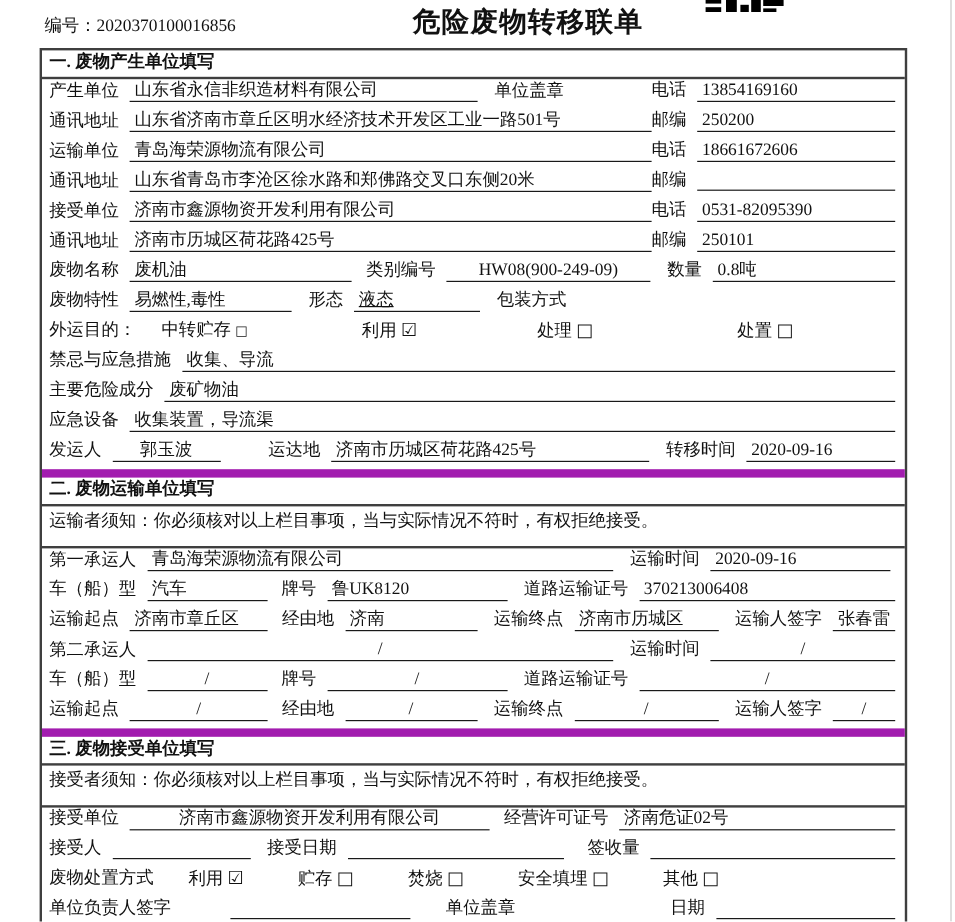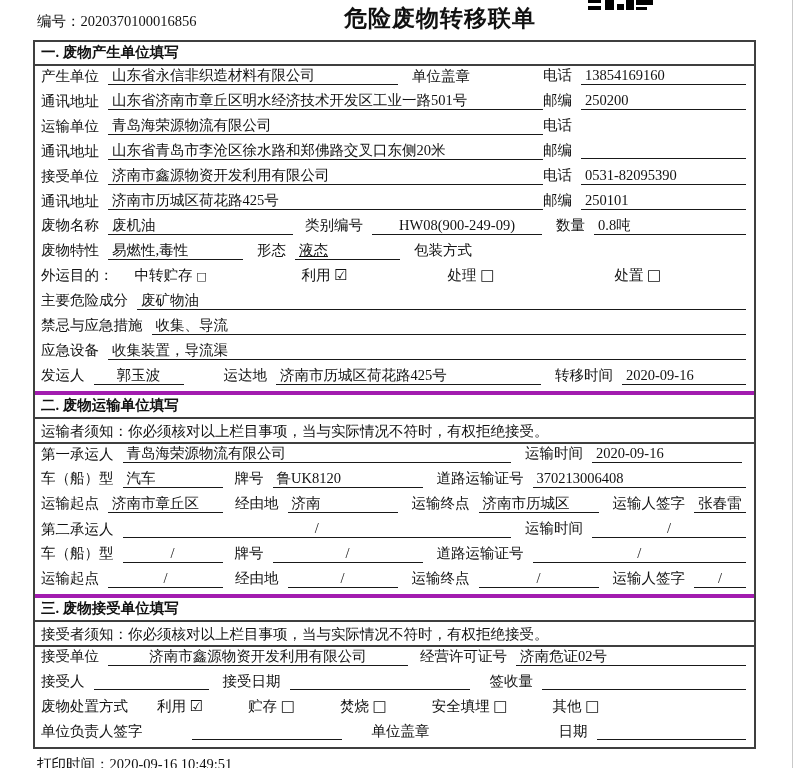--- a/index.html
+++ b/index.html
@@ -11,22 +11,22 @@
   .win-edge{position:absolute;top:0;bottom:0;right:3px;width:1px;background:#c9c9c9;}
   
   .hdr{position:relative;height:40px;}
   .serial{position:absolute;left:37px;top:12px;white-space:nowrap;}
   .doc-title{position:absolute;left:344px;top:3px;font-size:23px;font-weight:bold;letter-spacing:1px;white-space:nowrap;}
   .qr{position:absolute;left:588px;top:0;width:68px;height:10px;}
   .qr i{position:absolute;background:#000;display:block;}
   
   .sheet{margin-left:33px;width:723px;border:2px solid #3f3f3f;box-sizing:border-box;background:#fff;}
   .sec-hd{font-weight:bold;padding:2px 6px 3px;border-bottom:2px solid #3f3f3f;line-height:17px;}
-  .sec-hd.topline{border-top:4px solid #a21caf;}
-  .notice{padding:4px 6px 2px;border-bottom:2px solid #3f3f3f;line-height:17px;}
+  .sec-hd.topline{border-top:7px solid #a21caf;}
+  .notice{padding:4px 6px 12px;border-bottom:2px solid #3f3f3f;line-height:17px;}
   .row{display:flex;align-items:flex-start;min-height:23px;padding:0 8px 2px 6px;line-height:18px;}
   .lbl{white-space:nowrap;margin-right:9px;}
   .val{border-bottom:1px solid #191919;padding:0 4px;white-space:nowrap;min-height:18px;box-sizing:border-box;}
   .fx{flex:1 1 auto;}
   .ctr{text-align:center;}
   .main{display:flex;align-items:flex-end;flex:0 0 502px;}
   .main .fx{flex:1 1 auto;}
   .w90{width:90px;} .w100{width:100px;} .w105{width:105px;text-decoration:underline;} .w110{width:110px;}
   .w115{width:115px;} .w120{width:120px;} .w135{width:135px;} .w150{width:150px;} .w170{width:170px;} .w180{width:180px;} .w185{width:185px;}
   .w265{width:265px;} .w290{width:290px;} .w300{width:300px;}
@@ -81,20 +81,21 @@
     <span class="lbl">邮编</span>
     <span class="val fx">250200</span>
   </div>
 
   <div class="row">
     <div class="main">
       <span class="lbl">运输单位</span>
       <span class="val fx">青岛海荣源物流有限公司</span>
     </div>
     <span class="lbl">电话</span>
+    <span class="val fx">18661672606</span>
   </div>
 
   <div class="row">
     <div class="main">
       <span class="lbl">通讯地址</span>
       <span class="val fx">山东省青岛市李沧区徐水路和郑佛路交叉口东侧20米</span>
     </div>
     <span class="lbl">邮编</span>
     <span class="val fx"></span>
   </div>
@@ -136,27 +137,27 @@
 
   <div class="row">
     <span class="lbl">外运目的：</span>
     <span class="opt ml12"><span>中转贮存</span> <span class="box small">□</span></span>
     <span class="opt ml95"><span>利用</span> <span class="box">☑</span></span>
     <span class="opt ml100"><span>处理</span> <span class="box">□</span></span>
     <span class="opt ml120"><span>处置</span> <span class="box">□</span></span>
   </div>
 
   <div class="row">
+    <span class="lbl">禁忌与应急措施</span>
+    <span class="val fx">收集、导流</span>
+  </div>
+
+  <div class="row">
     <span class="lbl">主要危险成分</span>
     <span class="val fx">废矿物油</span>
-  </div>
-
-  <div class="row">
-    <span class="lbl">禁忌与应急措施</span>
-    <span class="val fx">收集、导流</span>
   </div>
 
   <div class="row">
     <span class="lbl">应急设备</span>
     <span class="val fx">收集装置，导流渠</span>
   </div>
 
   <div class="row">
     <span class="lbl">发运人</span>
     <span class="val w90 ctr">郭玉波</span>

